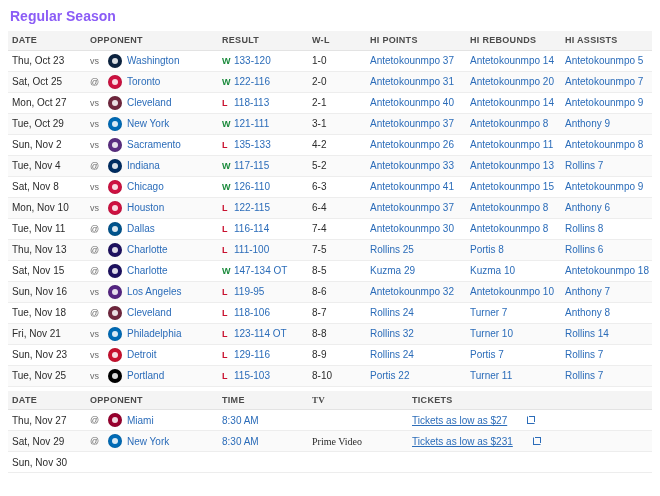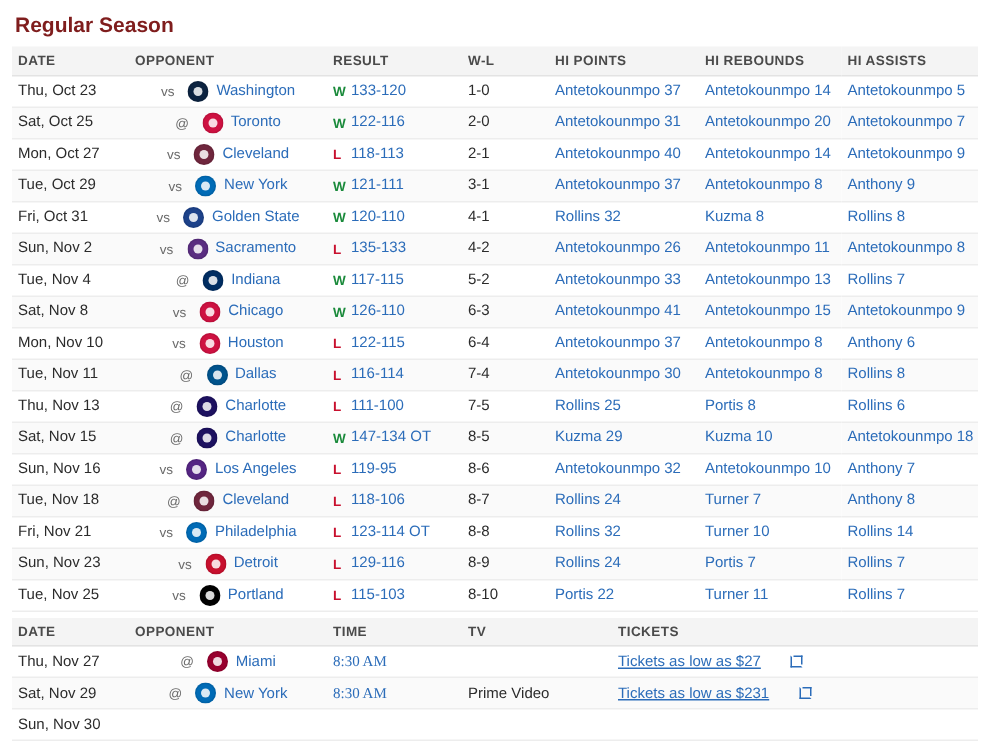--- a/index.html
+++ b/index.html
@@ -8,21 +8,21 @@
     width: 660px; height: 496px;
     background: #ffffff;
     font-family: "Liberation Sans", sans-serif;
     color: #1d1d1d;
     overflow: hidden;
   }
   .page { width: 660px; padding: 6px 8px 0 8px; }
   .section-title {
     font-size: 14px;
     font-weight: bold;
-    color: #7f1d1d;
+    color: #8b5cf6;
     margin: 2px 0 7px 2px;
   }
   table { width: 644px; border-collapse: collapse; table-layout: fixed; }
   thead th {
     font-size: 9px;
     font-weight: bold;
     color: #4a4a4a;
     text-align: left;
     letter-spacing: 0.3px;
     background: #f4f4f4;
@@ -41,21 +41,21 @@
   }
   tbody tr:nth-child(even) { background: #fafafa; }
   .c-date { width: 78px; }
   .c-opp  { width: 132px; }
   .c-res  { width: 90px; margin-top: 36px; }
   .c-wl   { width: 58px; }
   .c-pts  { width: 100px; }
   .c-reb  { width: 95px; }
   .c-ast  { width: 91px; }
   .link { color: #2b6cb9; text-decoration: none; }
-  .opp-cell { display: flex; align-items: center; gap: 5px; justify-content: center; }
+  .opp-cell { display: flex; align-items: center; gap: 5px; }
   .vs {
     display: inline-block;
     width: 13px;
     font-size: 9px;
     color: #6b6b6b;
     text-align: left;
     flex: none;
   }
   .logo {
     width: 14px; height: 14px;
@@ -71,25 +71,25 @@
     left: 3px; top: 3px;
     width: 6px; height: 6px;
     border-radius: 50%;
     background: rgba(255,255,255,0.85);
   }
   .res-cell { display: flex; align-items: center; gap: 5px; }
   .ind { font-size: 9px; font-weight: bold; width: 7px; flex: none; }
   .ind.w { color: #1a8a3b; }
   .ind.l { color: #c8102e; }
   .score { color: #2b6cb9; }
-  .time-cell { color: #2b6cb9; font-family: Liberation Serif, serif; }
+  .time-cell { color: #2b6cb9; }
   .c-date2 { width: 78px; }
   .c-opp2  { width: 132px; }
   .c-time  { width: 90px; }
-  .c-tv    { width: 100px; }
+  .c-tv    { width: 100px; font-family: Liberation Serif, serif; }
   .c-tix   { width: 244px; }
   .tix { display: inline-flex; align-items: center; gap: 20px; color: #2b6cb9; }
   .ext { display: inline-block; width: 8px; height: 8px; position: relative; }
   .ext::before {
     content: "";
     position: absolute; left: 0; bottom: 0;
     width: 6px; height: 6px;
     border: 1px solid #2b6cb9;
     border-top-color: transparent;
     border-right-color: transparent;
@@ -196,40 +196,20 @@
               <span class="ind w">W</span>
               <a class="link score" href="#">121-111</a>
             </span>
           </td>
           <td class="c-wl">3-1</td>
           <td class="c-pts"><a class="link" href="#">Antetokounmpo 37</a></td>
           <td class="c-reb"><a class="link" href="#">Antetokounmpo 8</a></td>
           <td class="c-ast"><a class="link" href="#">Anthony 9</a></td>
         </tr>
         <tr>
-          <td class="c-date">Fri, Oct 31</td>
-          <td class="c-opp">
-            <span class="opp-cell">
-              <span class="vs">vs</span>
-              <span class="logo" style="background: rgb(29, 66, 138);"></span>
-              <a class="link" href="#">Golden State</a>
-            </span>
-          </td>
-          <td class="c-res">
-            <span class="res-cell">
-              <span class="ind w">W</span>
-              <a class="link score" href="#">120-110</a>
-            </span>
-          </td>
-          <td class="c-wl">4-1</td>
-          <td class="c-pts"><a class="link" href="#">Rollins 32</a></td>
-          <td class="c-reb"><a class="link" href="#">Kuzma 8</a></td>
-          <td class="c-ast"><a class="link" href="#">Rollins 8</a></td>
-        </tr>
-        <tr>
           <td class="c-date">Sun, Nov 2</td>
           <td class="c-opp">
             <span class="opp-cell">
               <span class="vs">vs</span>
               <span class="logo" style="background: rgb(90, 45, 129);"></span>
               <a class="link" href="#">Sacramento</a>
             </span>
           </td>
           <td class="c-res">
             <span class="res-cell">

